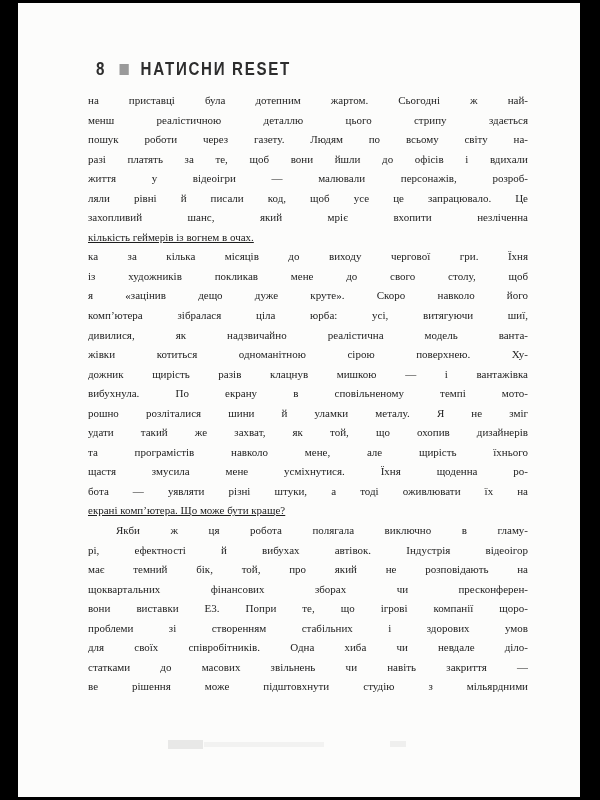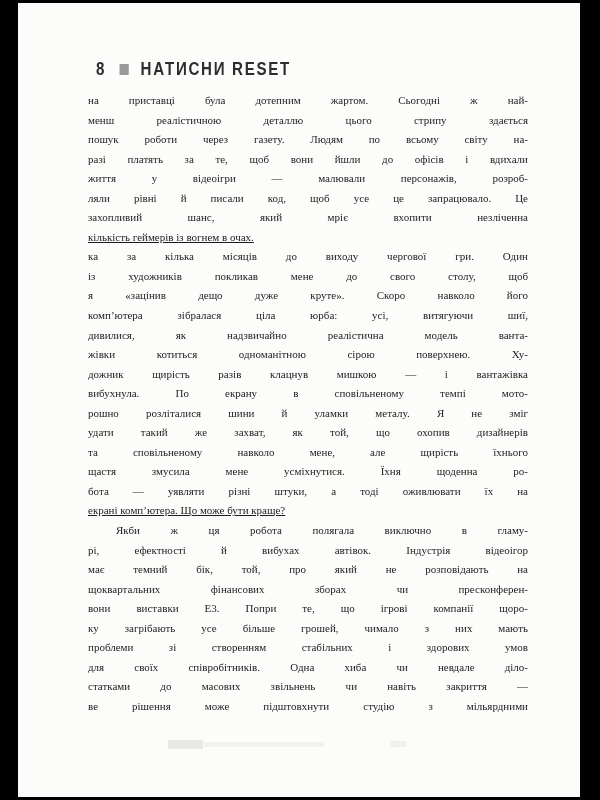--- a/index.html
+++ b/index.html
@@ -72,40 +72,39 @@
 
   <div class="body-text" style="color: rgb(29, 29, 29);">
       <div class="line">на приставці була дотепним жартом. Сьогодні ж най-</div>
       <div class="line">менш реалістичною деталлю цього стрипу здається</div>
       <div class="line">пошук роботи через газету. Людям по всьому світу на-</div>
       <div class="line">разі платять за те, щоб вони йшли до офісів і вдихали</div>
       <div class="line">життя у відеоігри — малювали персонажів, розроб-</div>
       <div class="line">ляли рівні й писали код, щоб усе це запрацювало. Це</div>
       <div class="line">захопливий шанс, який мріє вхопити незліченна</div>
       <div class="line para-end">кількість геймерів із вогнем в очах.</div>
-      <div class="line">ка за кілька місяців до виходу чергової гри. Один</div>
+      <div class="line">ка за кілька місяців до виходу чергової гри. Їхня</div>
       <div class="line">із художників покликав мене до свого столу, щоб</div>
       <div class="line">я «зацінив дещо дуже круте». Скоро навколо його</div>
       <div class="line">комп’ютера зібралася ціла юрба: усі, витягуючи шиї,</div>
       <div class="line">дивилися, як надзвичайно реалістична модель ванта-</div>
       <div class="line">жівки котиться одноманітною сірою поверхнею. Ху-</div>
       <div class="line">дожник щирість разів клацнув мишкою — і вантажівка</div>
       <div class="line">вибухнула. По екрану в сповільненому темпі мото-</div>
       <div class="line">рошно розліталися шини й уламки металу. Я не зміг</div>
       <div class="line">удати такий же захват, як той, що охопив дизайнерів</div>
-      <div class="line">та сповільненому навколо мене, але щирість їхнього</div>
+      <div class="line">та програмістів навколо мене, але щирість їхнього</div>
       <div class="line">щастя змусила мене усміхнутися. Їхня щоденна ро-</div>
       <div class="line">бота — уявляти різні штуки, а тоді оживлювати їх на</div>
       <div class="line para-end">екрані комп’ютера. Що може бути краще?</div>
       <div class="line indent">Якби ж ця робота полягала виключно в гламу-</div>
       <div class="line">рі, ефектності й вибухах автівок. Індустрія відеоігор</div>
       <div class="line">має темний бік, той, про який не розповідають на</div>
       <div class="line">щоквартальних фінансових зборах чи пресконферен-</div>
       <div class="line">вони виставки E3. Попри те, що ігрові компанії щоро-</div>
-      <div class="line">ку загрібають усе більше грошей, чимало з них мають</div>
       <div class="line">проблеми зі створенням стабільних і здорових умов</div>
       <div class="line">для своїх співробітників. Одна хиба чи невдале діло-</div>
       <div class="line">статками до масових звільнень чи навіть закриття —</div>
       <div class="line">ве рішення може підштовхнути студію з мільярдними</div>
     </div>
 
   <div class="artifact a1"></div>
   <div class="artifact a2"></div>
   <div class="artifact a3"></div>
 </div>

